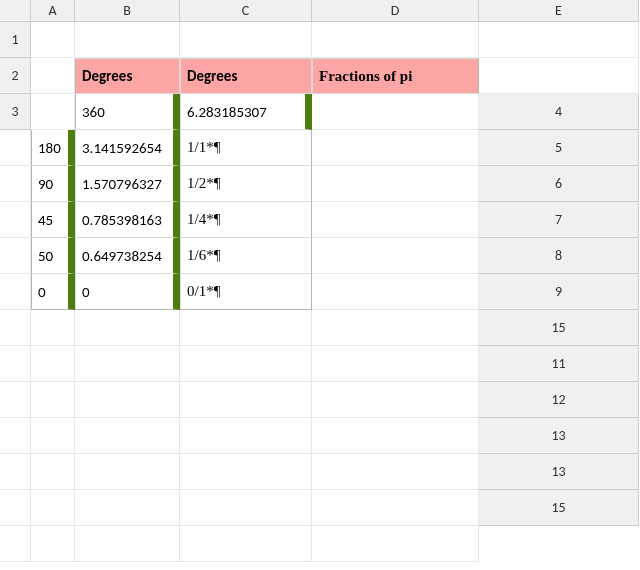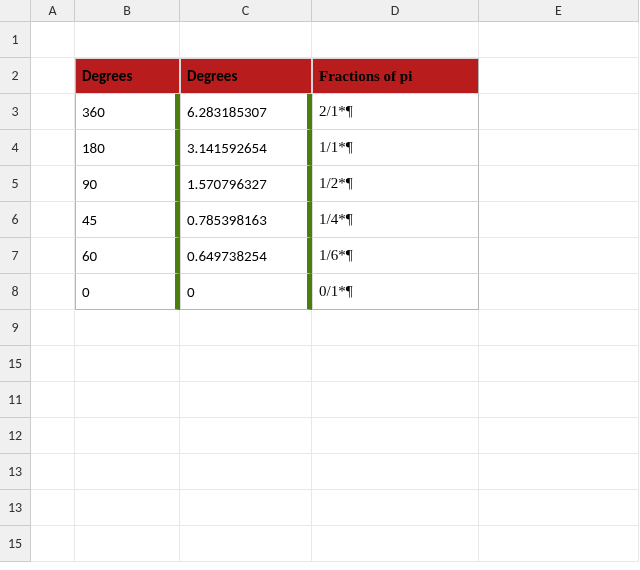--- a/index.html
+++ b/index.html
@@ -55,31 +55,31 @@
       36px
       36px
       36px
       36px
       36px
       36px
       36px
       36px;
   }
   .hdr {
-    background: #b91c1c;
+    background: #fca5a5;
     font-weight: 700;
     border-top: 1px solid #d9d9d9;
     border-left: 1px solid #d9d9d9;
     border-right: 1px solid #d9d9d9;
     border-bottom: 1px solid #d9d9d9;
   }
   .tbl {
     background: #fff;
     border-left: 1px solid #d9d9d9;
-    border-right: 5px solid #4d7c0f;
+    border-right: 7px solid #4d7c0f;
     border-bottom: 1px solid #d9d9d9;
   }
   .last-row { border-bottom: 1px solid #b5b5b5; }
   .first-col-tbl { border-left: 1px solid #b5b5b5; }
   .last-col-tbl { border-right: 1px solid #b5b5b5; font-family: Liberation Serif, serif; }
 </style>
 </head>
 <body>
 
 <div class="sheet">
@@ -101,21 +101,20 @@
   <div class="cell"></div>
   <div class="cell hdr first-col-tbl">Degrees</div>
   <div class="cell hdr">Degrees</div>
   <div class="cell hdr last-col-tbl">Fractions of pi</div>
   <div class="cell"></div>
 
   <div class="rh">3</div>
   <div class="cell"></div>
   <div class="cell tbl first-col-tbl">360</div>
   <div class="cell tbl">6.283185307</div>
-  <div class="cell tbl last-col-tbl">2/1*¶</div>
   <div class="cell"></div>
 
   <div class="rh">4</div>
   <div class="cell"></div>
   <div class="cell tbl first-col-tbl">180</div>
   <div class="cell tbl">3.141592654</div>
   <div class="cell tbl last-col-tbl">1/1*¶</div>
   <div class="cell"></div>
 
   <div class="rh">5</div>
@@ -127,21 +126,21 @@
 
   <div class="rh">6</div>
   <div class="cell"></div>
   <div class="cell tbl first-col-tbl">45</div>
   <div class="cell tbl">0.785398163</div>
   <div class="cell tbl last-col-tbl">1/4*¶</div>
   <div class="cell"></div>
 
   <div class="rh">7</div>
   <div class="cell"></div>
-  <div class="cell tbl first-col-tbl">60</div>
+  <div class="cell tbl first-col-tbl">50</div>
   <div class="cell tbl">0.649738254</div>
   <div class="cell tbl last-col-tbl">1/6*¶</div>
   <div class="cell"></div>
 
   <div class="rh">8</div>
   <div class="cell"></div>
   <div class="cell tbl first-col-tbl last-row">0</div>
   <div class="cell tbl last-row">0</div>
   <div class="cell tbl last-col-tbl last-row">0/1*¶</div>
   <div class="cell"></div>

